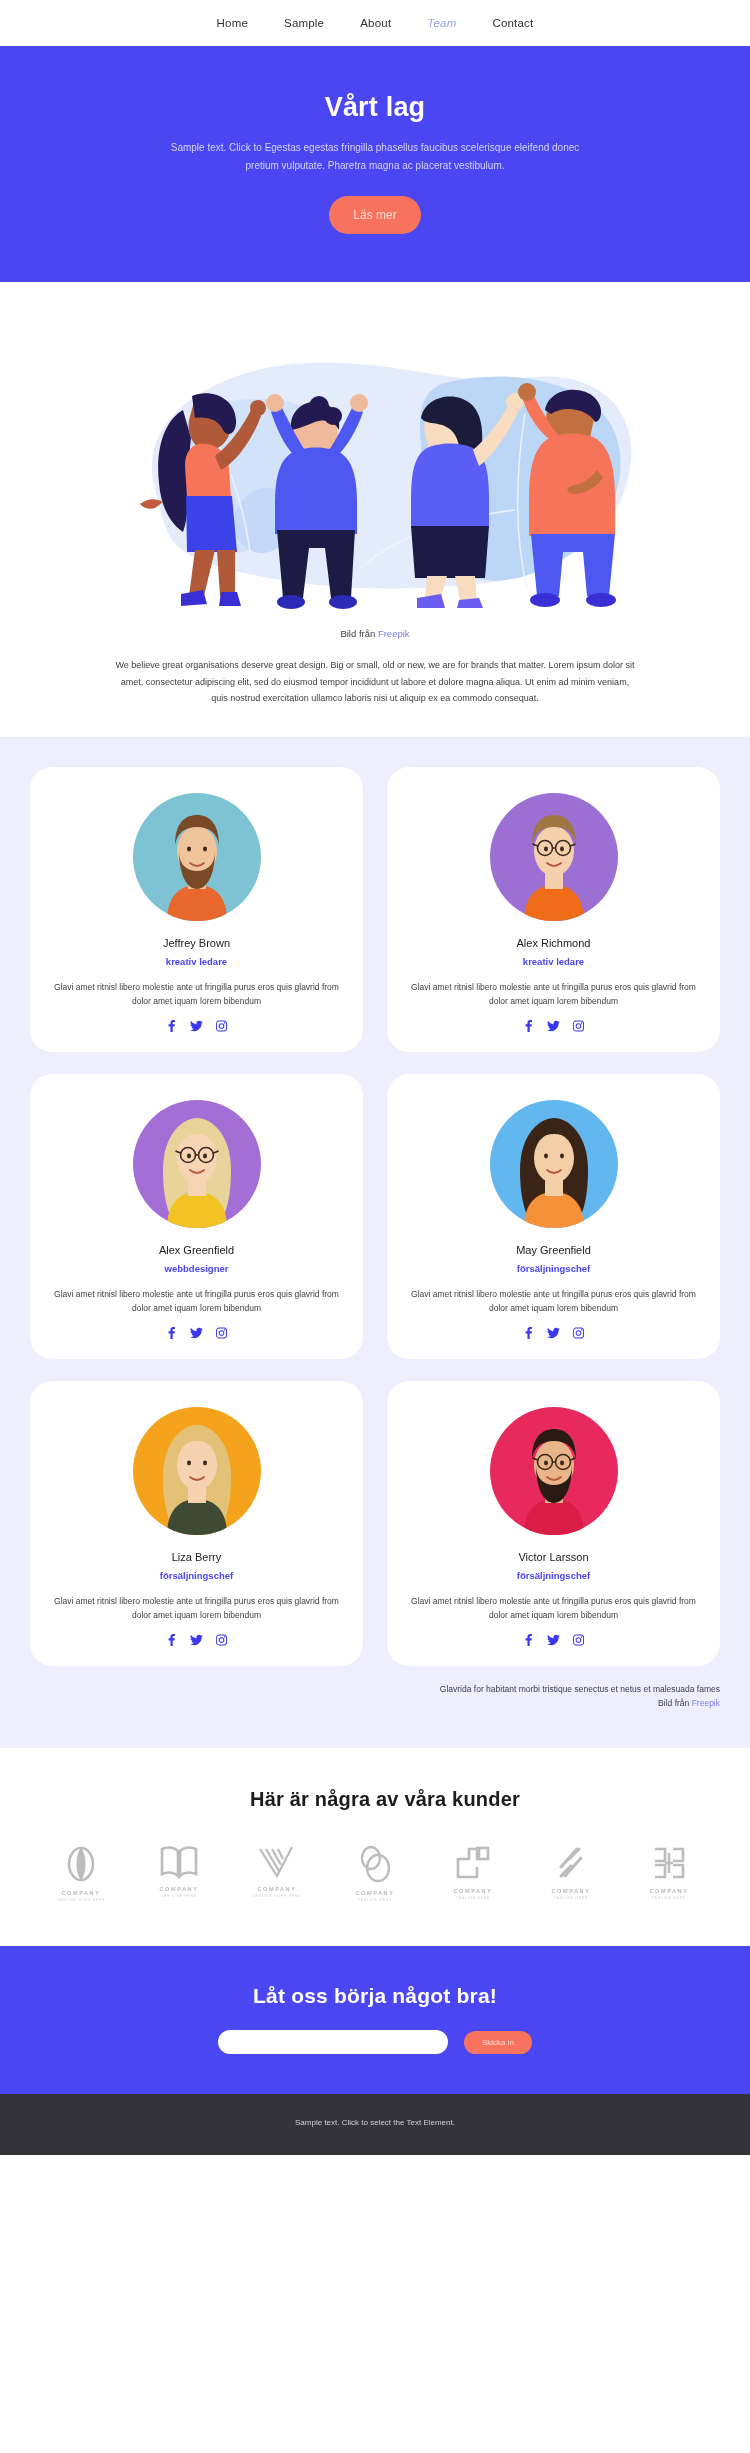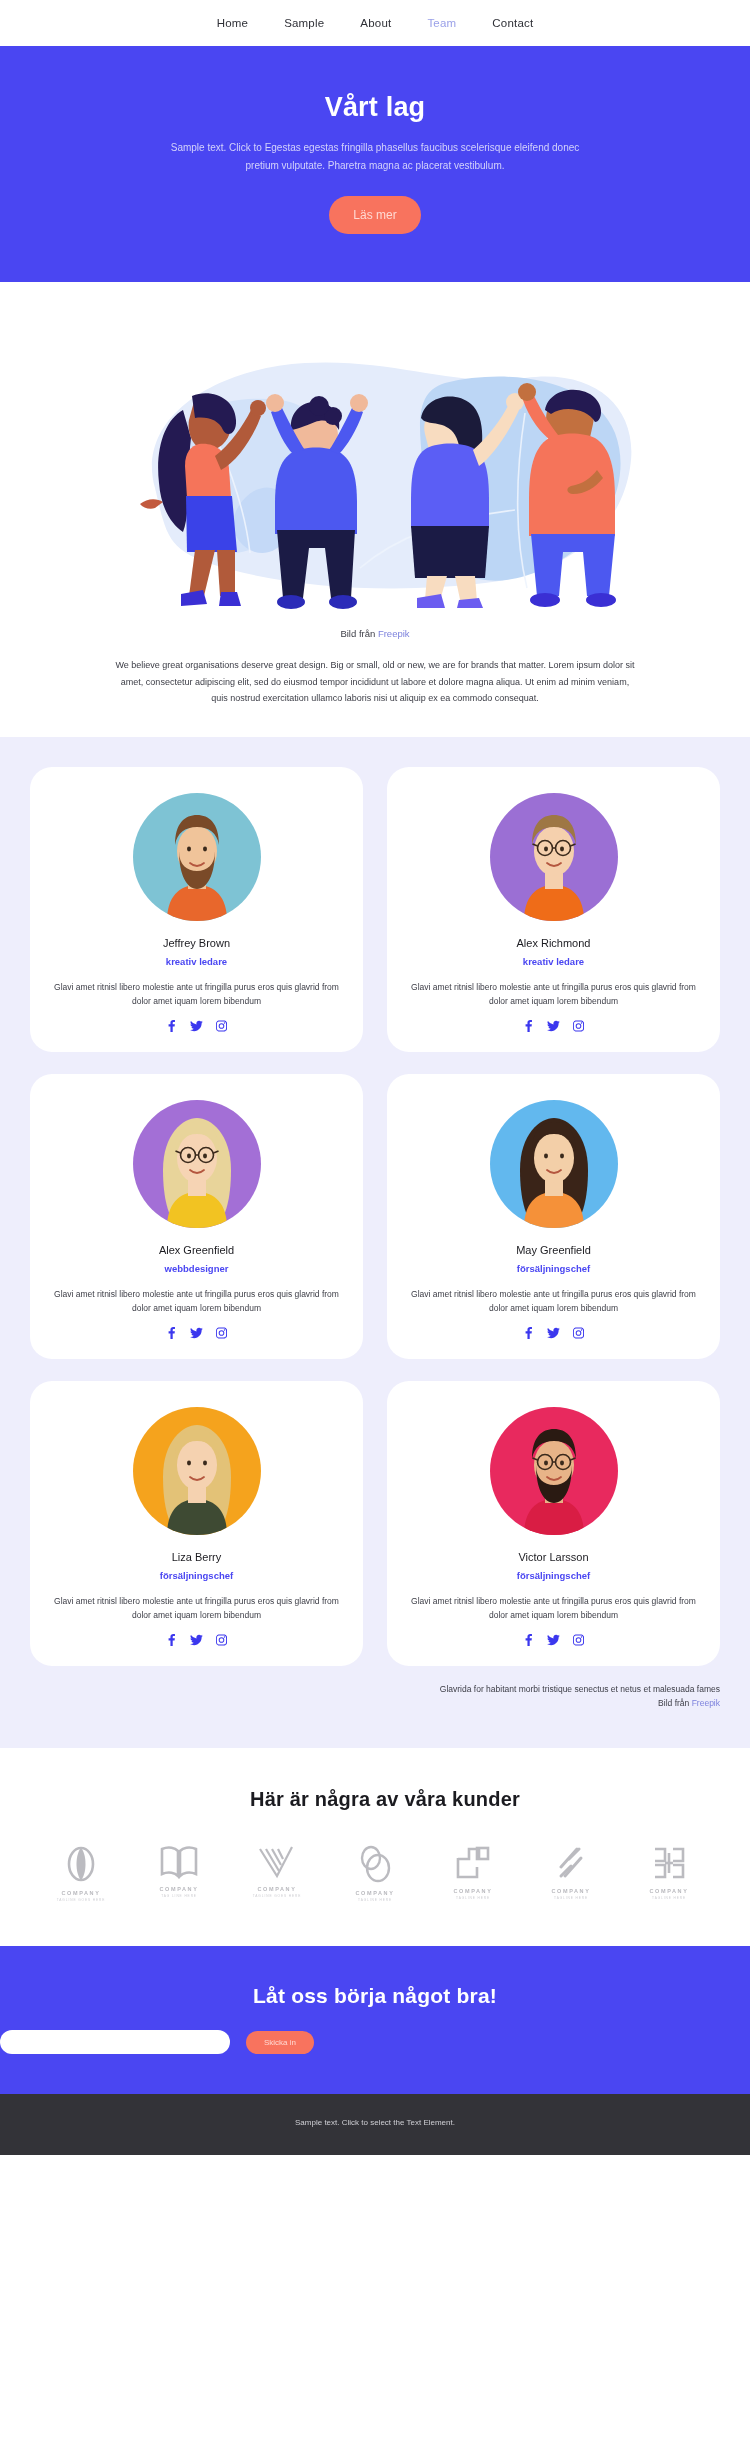--- a/index.html
+++ b/index.html
@@ -20,21 +20,21 @@
     justify-content: center;
     gap: 36px;
   }
   .nav-link {
     font-size: 11.5px;
     color: #2f3037;
     letter-spacing: .2px;
     text-decoration: none;
     cursor: pointer;
   }
-  .nav-link.active { color: #9aa0e8; }
+  .nav-link.active { color: #9aa0e8; font-style: italic; }
 
   
   .hero {
     background: #4a46f2;
     padding: 46px 0 48px;
     text-align: center;
   }
   .hero-title {
     color: #ffffff;
     font-size: 27px;
@@ -197,20 +197,21 @@
   }
   .cta-title {
     color: #ffffff;
     font-size: 21px;
     font-weight: bold;
     margin-bottom: 22px;
     letter-spacing: .2px;
   }
   .cta-form {
     display: flex;
+    justify-content: center;
     align-items: center;
     gap: 16px;
   }
   .cta-input {
     width: 230px;
     height: 24px;
     border: none;
     border-radius: 14px;
     background: #ffffff;
     padding: 0 14px;

